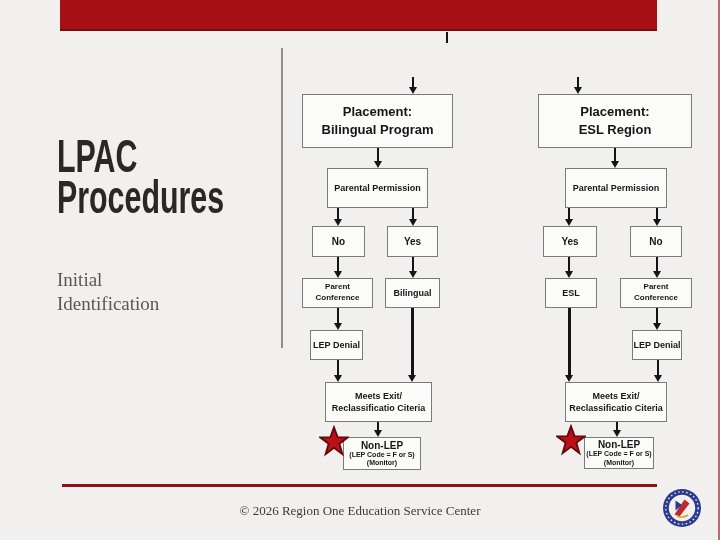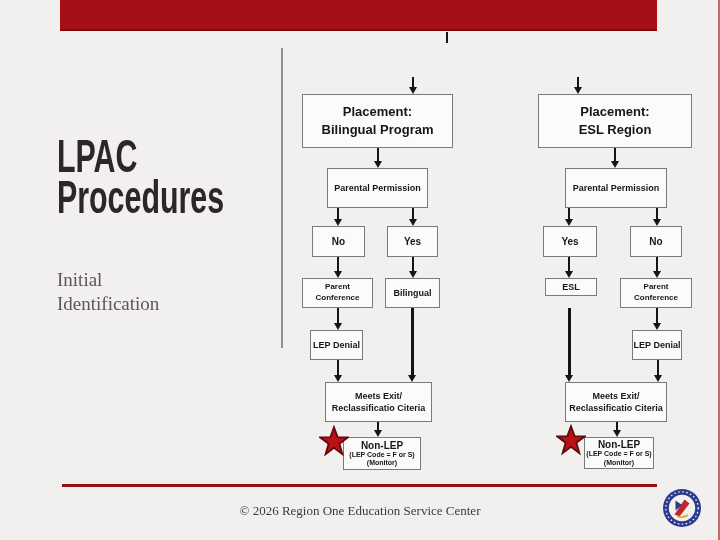--- a/index.html
+++ b/index.html
@@ -99,21 +99,21 @@
   <div class="box" style="left:630px;top:226px;width:52px;height:31px;font-size:10px">
     <span class="ln">No</span>
   </div>
 
   <div class="box" style="left:302px;top:278px;width:71px;height:30px;font-size:8px">
     <span class="ln">Parent Conference</span>
   </div>
   <div class="box" style="left:385px;top:278px;width:55px;height:30px;font-size:9px">
     <span class="ln">Bilingual</span>
   </div>
-  <div class="box" style="left:545px;top:278px;width:52px;height:18px;font-size:9px">
+  <div class="box" style="left:545px;top:278px;width:52px;height:30px;font-size:9px">
     <span class="ln">ESL</span>
   </div>
   <div class="box" style="left:620px;top:278px;width:72px;height:30px;font-size:8px">
     <span class="ln">Parent Conference</span>
   </div>
 
   <div class="box" style="left:310px;top:330px;width:53px;height:30px;font-size:9px">
     <span class="ln">LEP Denial</span>
   </div>
   <div class="box" style="left:632px;top:330px;width:50px;height:30px;font-size:9px">

